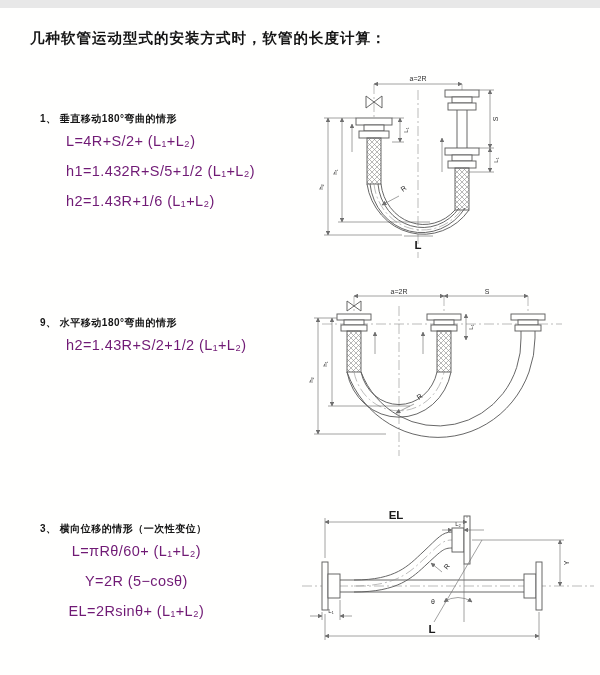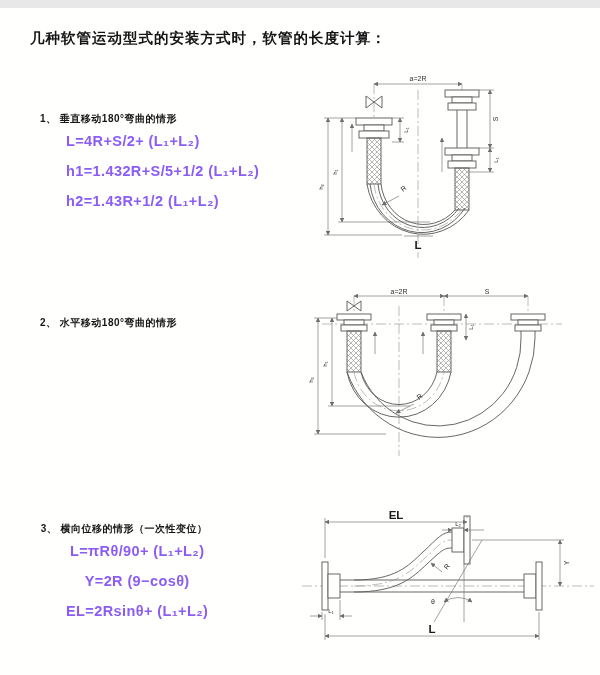--- a/index.html
+++ b/index.html
@@ -9,21 +9,21 @@
     font-family:"Liberation Sans","DejaVu Sans",sans-serif;
     color:#151515;overflow:hidden;
   }
   .title{
     position:absolute;left:30px;top:21px;
     font-size:14.5px;font-weight:bold;letter-spacing:1px;white-space:nowrap;
   }
   .sec{position:absolute;left:40px;}
   .sec-heading{font-size:10px;font-weight:bold;letter-spacing:0.5px;white-space:nowrap;}
   .formulas{padding-left:26px;}
-  .formula{font-size:14.5px;line-height:30px;letter-spacing:0.4px;white-space:nowrap;color:#8b5cf6;font-weight:bold;}
+  .formula{font-size:14.5px;line-height:30px;letter-spacing:0.4px;white-space:nowrap;color:#701a75;}
   .sec1{top:104px;} .sec2{top:308px;} .sec3{top:514px;text-align:center;}
   .diag{position:absolute;}
   .d1{left:312px;top:64px;}
   .d2{left:306px;top:280px;}
   .d3{left:296px;top:498px;}
   
   .ln{fill:none;stroke:#5f5f5f;stroke-width:0.95;}
   .fl{fill:#fffffe;stroke:#5f5f5f;stroke-width:0.95;}
   .dim{fill:none;stroke:#6f6f6f;stroke-width:0.65;}
   .cl{fill:none;stroke:#8f8f8f;stroke-width:0.6;stroke-dasharray:10 3 2 3;}
@@ -37,21 +37,21 @@
 
 <div class="canvas">
 
   <div class="title">几种软管运动型式的安装方式时，软管的长度计算：</div>
 
   <div class="sec sec1">
     <div class="sec-heading">1、 垂直移动180°弯曲的情形</div>
     <div class="formulas">
       <div class="formula">L=4R+S/2+ (L₁+L₂)</div>
       <div class="formula">h1=1.432R+S/5+1/2 (L₁+L₂)</div>
-      <div class="formula">h2=1.43R+1/2 (L₁+L₂)</div>
+      <div class="formula">h2=1.43R+1/6 (L₁+L₂)</div>
     </div>
   </div>
 
   <svg class="diag d1" width="240" height="200" viewBox="0 0 240 200">
     <defs>
       <marker id="ar1" viewBox="0 0 10 10" refX="9" refY="5" markerWidth="7.5" markerHeight="7.5" orient="auto-start-reverse">
         <path d="M0,0L10,5L0,10z" fill="#6f6f6f"></path>
       </marker>
       <pattern id="br1" width="5" height="5" patternUnits="userSpaceOnUse">
         <path d="M0,0L5,5M5,0L0,5" stroke="#8a8a8a" stroke-width="0.6"></path>
@@ -119,22 +119,23 @@
     <text class="lbl-s" transform="rotate(-90 186 88)" x="186" y="88" text-anchor="middle">L₁</text>
 
     <text class="lbl" transform="rotate(-38 91 120)" x="91" y="120" font-size="8.5">R</text>
     <path class="dim" d="M87,124 L70,133" marker-end="url(#ar1)"></path>
 
     <path class="dim" d="M92,164 H121"></path>
     <text class="lbl-b" x="106" y="177" text-anchor="middle">L</text>
   </svg>
 
   <div class="sec sec2">
-    <div class="sec-heading">2、 水平移动180°弯曲的情形</div>
+    <div class="sec-heading">9、 水平移动180°弯曲的情形</div>
     <div class="formulas">
+      <div class="formula">h2=1.43R+S/2+1/2 (L₁+L₂)</div>
     </div>
   </div>
 
   <svg class="diag d2" width="294" height="182" viewBox="0 0 294 182">
     <defs>
       <marker id="ar2" viewBox="0 0 10 10" refX="9" refY="5" markerWidth="7.5" markerHeight="7.5" orient="auto-start-reverse">
         <path d="M0,0L10,5L0,10z" fill="#6f6f6f"></path>
       </marker>
       <pattern id="br2" width="5" height="5" patternUnits="userSpaceOnUse">
         <path d="M0,0L5,5M5,0L0,5" stroke="#8a8a8a" stroke-width="0.6"></path>
@@ -200,22 +201,22 @@
     <path class="dim" d="M8,146 H80"></path>
     <text class="lbl-s" transform="rotate(-90 7 92)" x="7" y="92" text-anchor="middle">h₂</text>
 
     <text class="lbl" transform="rotate(-38 113 112)" x="113" y="112" font-size="8.5">R</text>
     <path class="dim" d="M108,116 L90,125" marker-end="url(#ar2)"></path>
   </svg>
 
   <div class="sec sec3">
     <div class="sec-heading">3、 横向位移的情形（一次性变位）</div>
     <div class="formulas">
-      <div class="formula">L=πRθ/90+ (L₁+L₂)</div>
-      <div class="formula">Y=2R (9−cosθ)</div>
+      <div class="formula">L=πRθ/60+ (L₁+L₂)</div>
+      <div class="formula">Y=2R (5−cosθ)</div>
       <div class="formula">EL=2Rsinθ+ (L₁+L₂)</div>
     </div>
   </div>
 
   <svg class="diag d3" width="304" height="142" viewBox="0 0 304 142">
     <defs>
       <marker id="ar3" viewBox="0 0 10 10" refX="9" refY="5" markerWidth="7.5" markerHeight="7.5" orient="auto-start-reverse">
         <path d="M0,0L10,5L0,10z" fill="#6f6f6f"></path>
       </marker>
     </defs>

